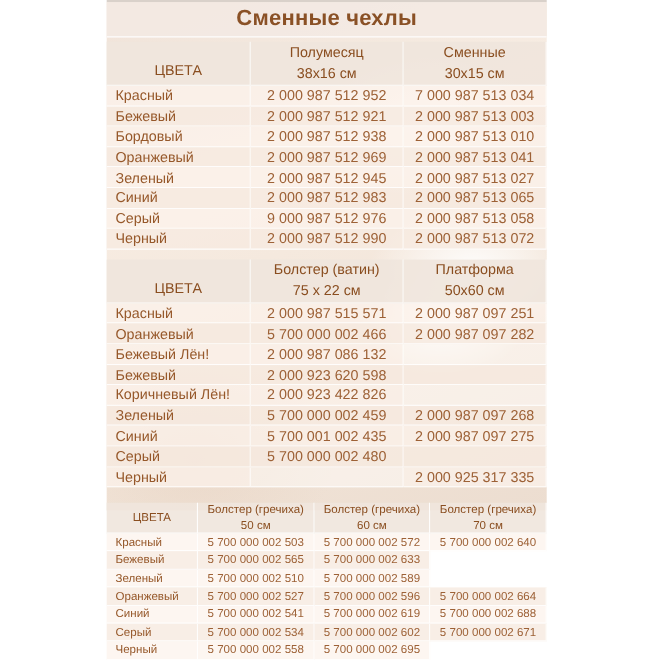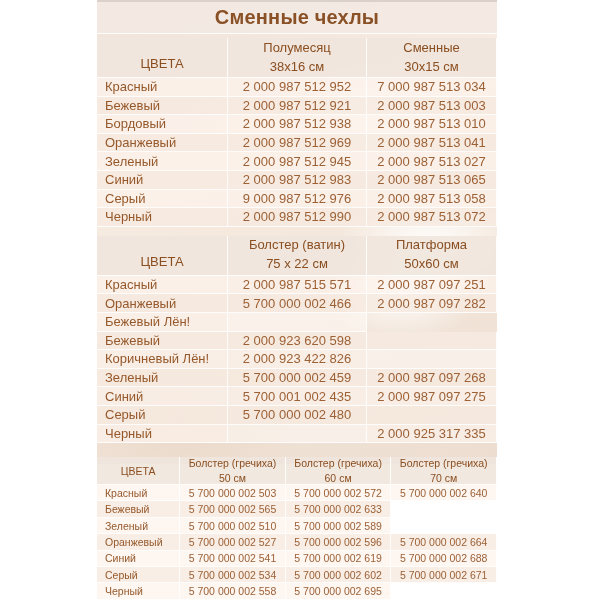--- a/index.html
+++ b/index.html
@@ -147,20 +147,21 @@
           <div class="td code">2 000 987 515 571</div>
           <div class="td code">2 000 987 097 251</div>
         </div>
         <div class="tr">
           <div class="td label">Оранжевый</div>
           <div class="td code">5 700 000 002 466</div>
           <div class="td code">2 000 987 097 282</div>
         </div>
         <div class="tr">
           <div class="td label">Бежевый Лён!</div>
+          <div class="td code">2 000 987 086 132</div>
           <div class="td code empty"></div>
         </div>
         <div class="tr">
           <div class="td label">Бежевый</div>
           <div class="td code">2 000 923 620 598</div>
           <div class="td code empty"></div>
         </div>
         <div class="tr">
           <div class="td label">Коричневый Лён!</div>
           <div class="td code">2 000 923 422 826</div>

